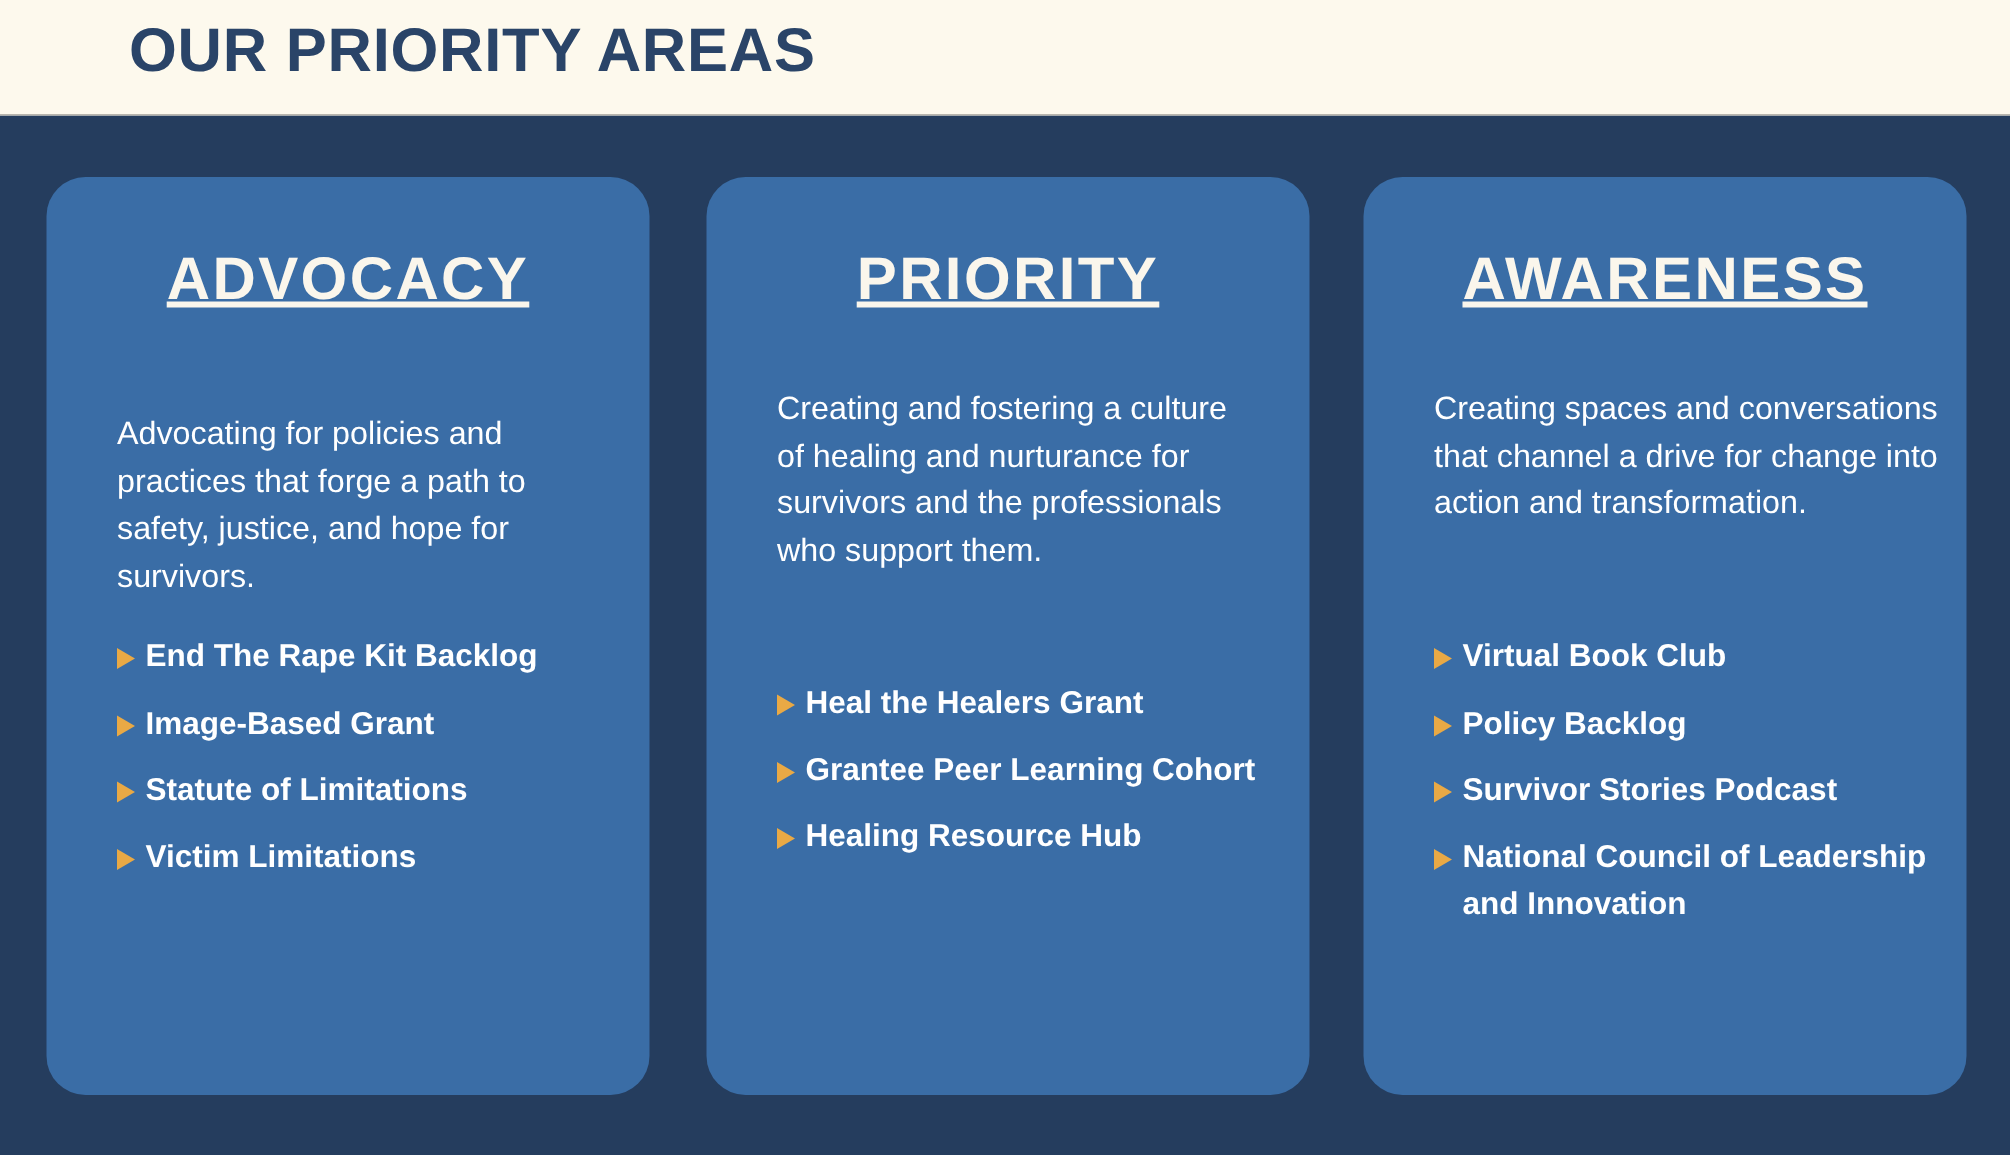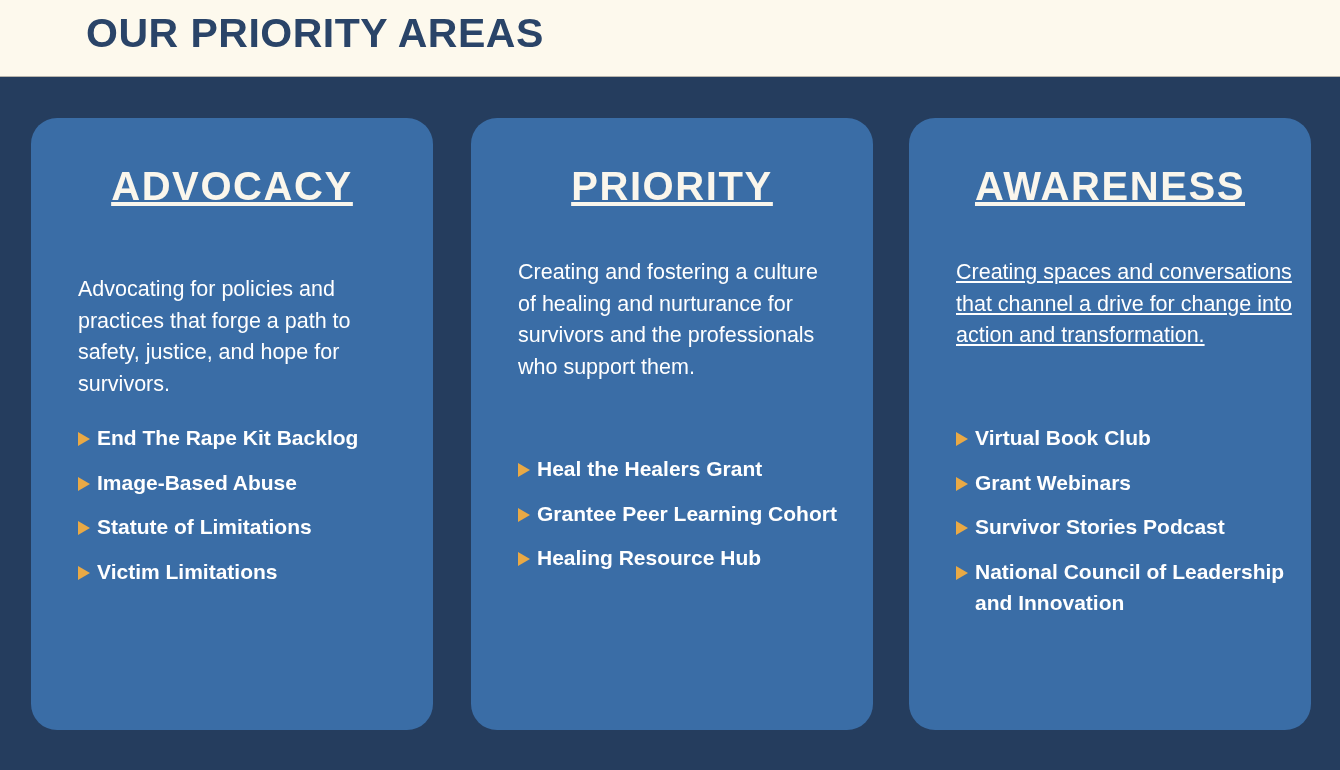--- a/index.html
+++ b/index.html
@@ -88,21 +88,21 @@
     position: absolute;
     left: 47px;
     right: 26px;
     font-size: 21.5px;
     font-weight: normal;
     color: #ffffff;
     line-height: 31.5px;
   }
   .card.c0 .card-desc { top: 124px; right: 28px; margin-top: 32px; }
   .card.c1 .card-desc { top: 139px; right: 44px; }
-  .card.c2 .card-desc { top: 139px; right: 16px; text-decoration: underline; }
+  .card.c2 .card-desc { top: 139px; right: 16px; }
 
   .bullet-list {
     position: absolute;
     left: 47px;
     right: 22px;
     margin: 0;
     padding: 0;
     list-style: none;
   }
   .card.c0 .bullet-list { top: 304px; }
@@ -149,21 +149,21 @@
     <div class="card c0">
       <div class="card-title">ADVOCACY</div>
       <div class="card-desc">Advocating for policies and practices that forge a path to safety, justice, and hope for survivors.</div>
       <ul class="bullet-list">
         <li class="bullet-item">
           <span class="bullet-marker"></span>
           <span class="bullet-text">End The Rape Kit Backlog</span>
         </li>
         <li class="bullet-item">
           <span class="bullet-marker"></span>
-          <span class="bullet-text">Image-Based Abuse</span>
+          <span class="bullet-text">Image-Based Grant</span>
         </li>
         <li class="bullet-item">
           <span class="bullet-marker"></span>
           <span class="bullet-text">Statute of Limitations</span>
         </li>
         <li class="bullet-item">
           <span class="bullet-marker"></span>
           <span class="bullet-text">Victim Limitations</span>
         </li>
       </ul>
@@ -191,21 +191,21 @@
     <div class="card c2">
       <div class="card-title">AWARENESS</div>
       <div class="card-desc">Creating spaces and conversations that channel a drive for change into action and transformation.</div>
       <ul class="bullet-list">
         <li class="bullet-item">
           <span class="bullet-marker"></span>
           <span class="bullet-text">Virtual Book Club</span>
         </li>
         <li class="bullet-item">
           <span class="bullet-marker"></span>
-          <span class="bullet-text">Grant Webinars</span>
+          <span class="bullet-text">Policy Backlog</span>
         </li>
         <li class="bullet-item">
           <span class="bullet-marker"></span>
           <span class="bullet-text">Survivor Stories Podcast</span>
         </li>
         <li class="bullet-item">
           <span class="bullet-marker"></span>
           <span class="bullet-text">National Council of Leadership and Innovation</span>
         </li>
       </ul>

